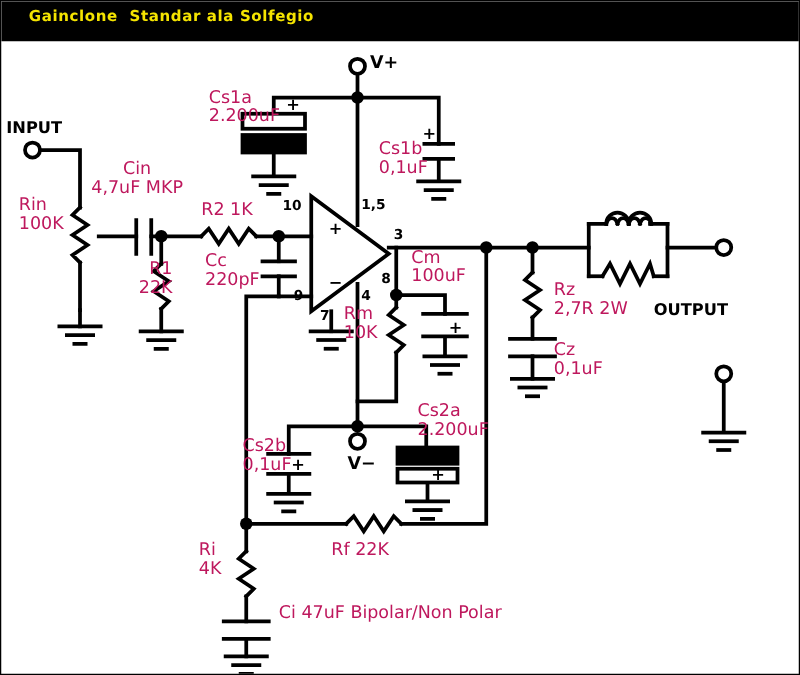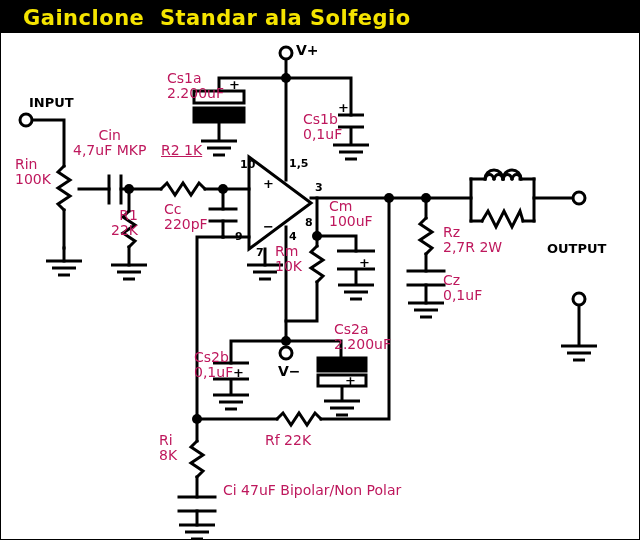--- a/index.html
+++ b/index.html
@@ -27,21 +27,21 @@
     width: 640px;
     height: 32px;
     background: #000000;
   }
   #title-text {
     position: absolute;
     left: 22px;
     top: 5px;
     color: #f5e400;
     font-family: "DejaVu Sans", "Liberation Sans", sans-serif;
-    font-size: 21px;
+    font-size: 12px;
     font-weight: bold;
     letter-spacing: 0.5px;
     white-space: pre;
     text-align: right;
   }
   #canvas {
     position: absolute;
     left: 0;
     top: 32px;
     width: 640px;
@@ -61,21 +61,20 @@
   }
   .lbl.pin {
     color: #000000;
     font-weight: bold;
     font-size: 11px;
   }
   .lbl.term {
     color: #000000;
     font-weight: bold;
     font-size: 13px;
-    margin-left: 24px;
   }
   .lbl.sign {
     color: #000000;
     font-weight: bold;
     font-size: 13px;
   }
 </style>
 </head>
 <body>
 
@@ -385,51 +384,51 @@
     <div class="lbl black term" style="left:522px; top:208px;">OUTPUT</div>
     <div class="lbl black" style="left:295px; top:10px; font-size:14px; font-weight:bold;">V+</div>
     <div class="lbl black" style="left:277px; top:331px; font-size:14px; font-weight:bold;">V−</div>
 
     <div class="lbl" style="left:14px; top:124px;">Rin
 100K</div>
     <div class="lbl" style="left:72px; top:95px;text-align:center;">Cin
 4,7uF MKP</div>
     <div class="lbl" style="left:110px; top:175px;text-align:right;">R1
 22K</div>
-    <div class="lbl" style="left:160px; top:110px;text-decoration:underline;">R2 1K</div>
+    <div class="lbl" style="left:160px; top:128px;">R2 1K</div>
     <div class="lbl" style="left:163px; top:169px;">Cc
 220pF</div>
 
     <div class="lbl" style="left:166px; top:38px;">Cs1a
 2.200uF</div>
     <div class="lbl" style="left:302px; top:54px;margin-top:25px;">Cs1b
 0,1uF</div>
 
     <div class="lbl" style="left:328px; top:166px;">Cm
 100uF</div>
     <div class="lbl" style="left:274px; top:211px;">Rm
 10K</div>
 
     <div class="lbl" style="left:193px; top:272px;margin-top:45px;">Cs2b
 0,1uF</div>
     <div class="lbl" style="left:333px; top:289px;">Cs2a
 2.200uF</div>
 
     <div class="lbl" style="left:264px; top:400px;">Rf 22K</div>
     <div class="lbl" style="left:158px; top:400px;">Ri
-8K</div>
+4K</div>
     <div class="lbl" style="left:222px; top:450px;">Ci 47uF Bipolar/Non Polar</div>
 
     <div class="lbl" style="left:442px; top:192px;">Rz
 2,7R 2W</div>
     <div class="lbl" style="left:442px; top:240px;">Cz
 0,1uF</div>
 
     
-    <div class="lbl pin" style="left:239px; top:124px;">10</div>
+    <div class="lbl pin" style="left:225px; top:124px;">10</div>
     <div class="lbl pin" style="left:234px; top:196px;">9</div>
     <div class="lbl pin" style="left:255px; top:212px;">7</div>
     <div class="lbl pin" style="left:288px; top:123px;">1,5</div>
     <div class="lbl pin" style="left:288px; top:196px;">4</div>
     <div class="lbl pin" style="left:314px; top:147px;">3</div>
     <div class="lbl pin" style="left:304px; top:182px;">8</div>
 
     
     <div class="lbl sign" style="left:262px; top:143px;">+</div>
     <div class="lbl sign" style="left:262px; top:186px;">−</div>

